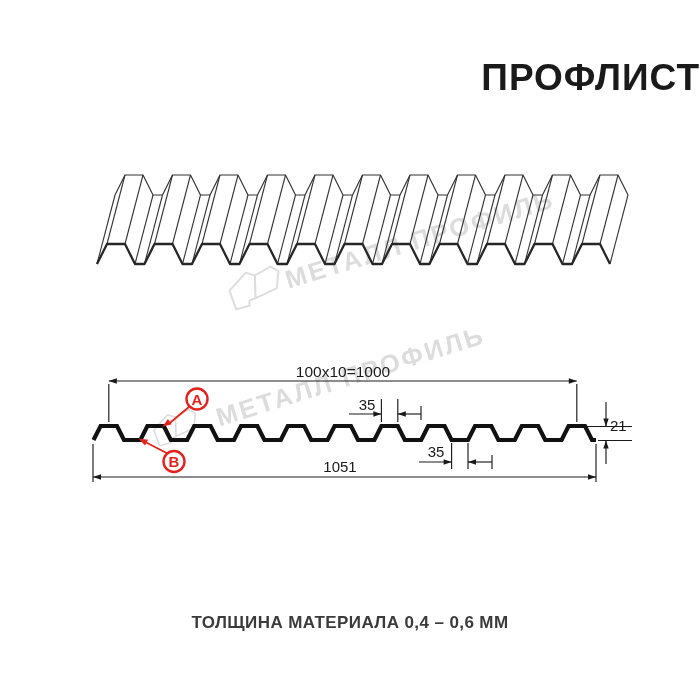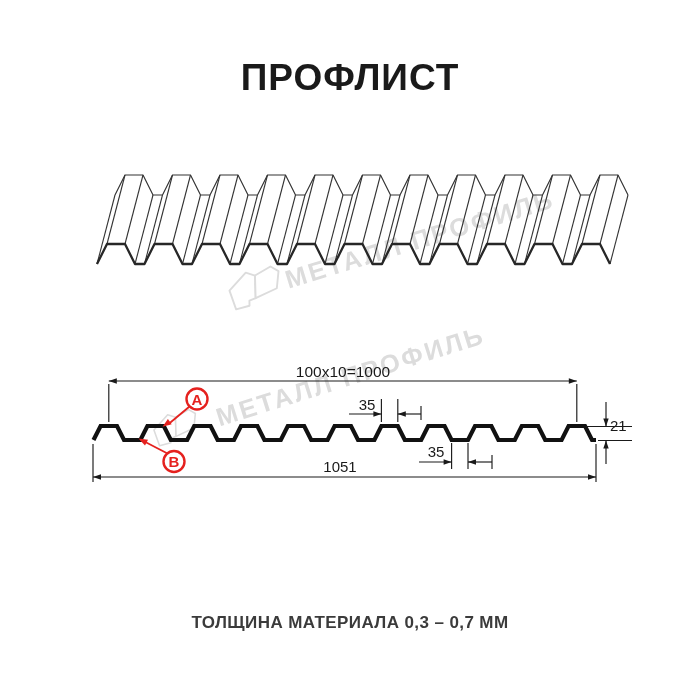--- a/index.html
+++ b/index.html
@@ -1,18 +1,18 @@
 <!DOCTYPE html>
 <html style="--red: #e5211e; --line: #1a1a1a; --wm: #dcdcdc;"><head>
 <meta charset="utf-8">
 <style>
   html,body{margin:0;padding:0;background:#ffffff;}
   body{width:700px;height:700px;overflow:hidden;}
   .page{position:relative;width:700px;height:700px;background:#fff;font-family:"Liberation Sans",sans-serif;}
-  .title{position:absolute;top:57px;left:0;right:0;text-align:center;
+  .title{position:absolute;top:57px;left:0;right:0;text-align:right;
          font-size:37px;font-weight:bold;letter-spacing:1px;color:var(--line,#171717);}
   .subtitle{position:absolute;top:104px;left:0;right:0;text-align:center;
          font-size:18px;font-weight:bold;letter-spacing:.5px;color:#222;}
   .wm-text{position:absolute;white-space:nowrap;font-weight:bold;font-size:25.5px;
          letter-spacing:2.5px;color:var(--wm,#dcdcdc);transform-origin:0 50%;user-select:none;}
   #wm1t{left:286px;top:266px;transform:rotate(-17deg);}
   #wm2t{left:217px;top:404px;transform:rotate(-17.5deg);}
   .wm-logo{position:absolute;}
   #wm1l{left:226px;top:267px;width:58px;height:45px;transform:rotate(-9deg);}
   #wm2l{left:151px;top:410px;width:49px;height:38px;transform:rotate(-9deg);}
@@ -142,14 +142,14 @@
       <circle class="callout-circle" cx="197" cy="399" r="10.5"></circle>
       <text class="red-letter" x="197" y="404.5" text-anchor="middle">А</text>
 
       <line class="red-line" x1="167.5" y1="453.5" x2="140.5" y2="439.5"></line>
       <polygon class="red-head" points="138.5,438.5 148.0,439.8 145.0,445.5"></polygon>
       <circle class="callout-circle" cx="174" cy="461.5" r="10.5"></circle>
       <text class="red-letter" x="174" y="467" text-anchor="middle">В</text>
     </g>
   </svg>
 
-  <div class="footer">ТОЛЩИНА МАТЕРИАЛА 0,3 – 0,7 ММ</div>
+  <div class="footer">ТОЛЩИНА МАТЕРИАЛА 0,4 – 0,6 ММ</div>
 </div>
 
 </body></html>

